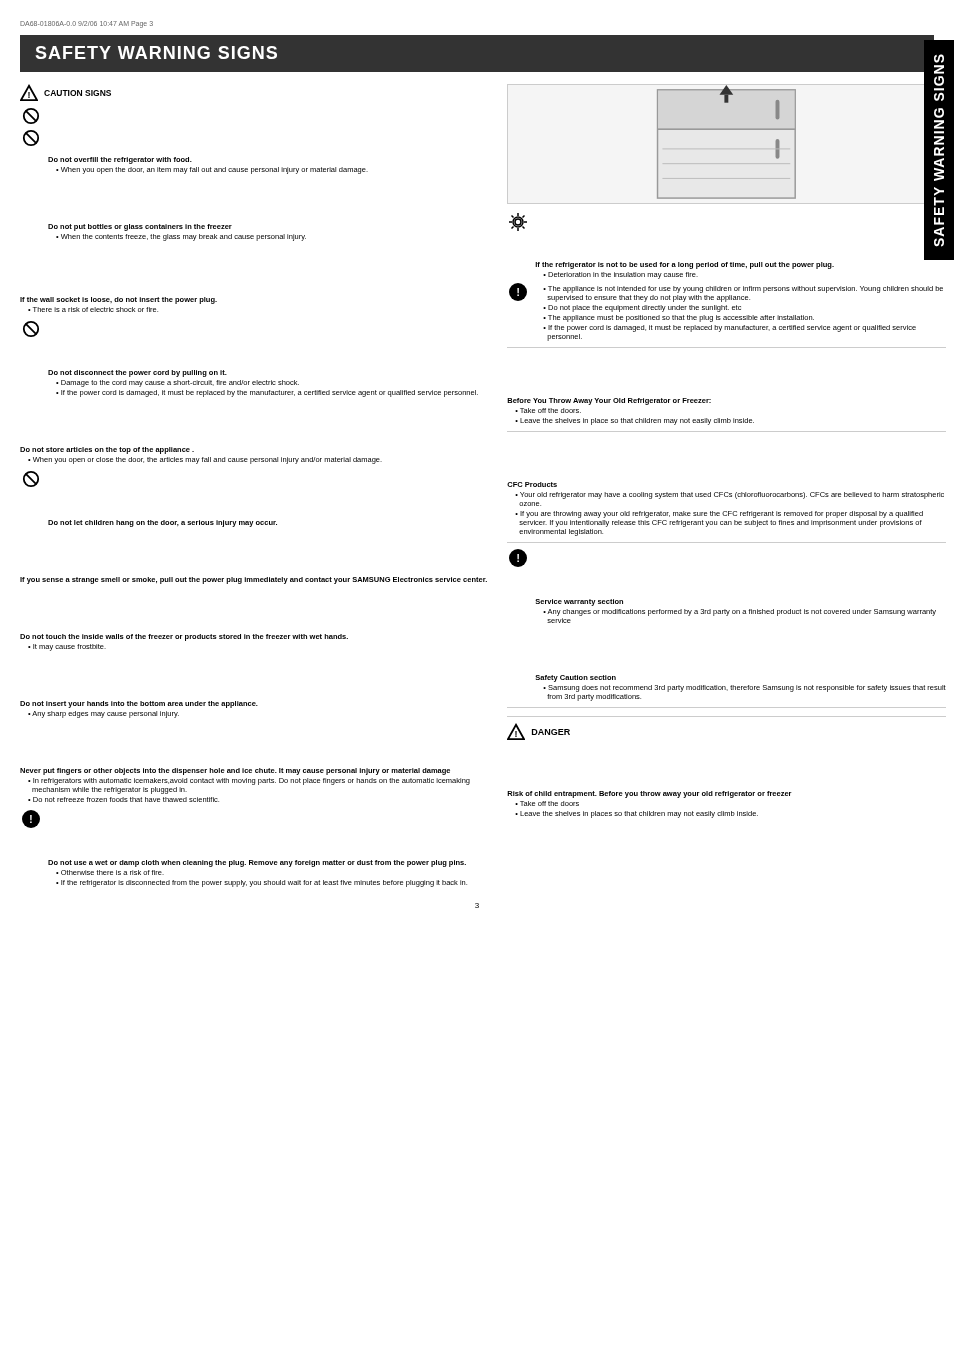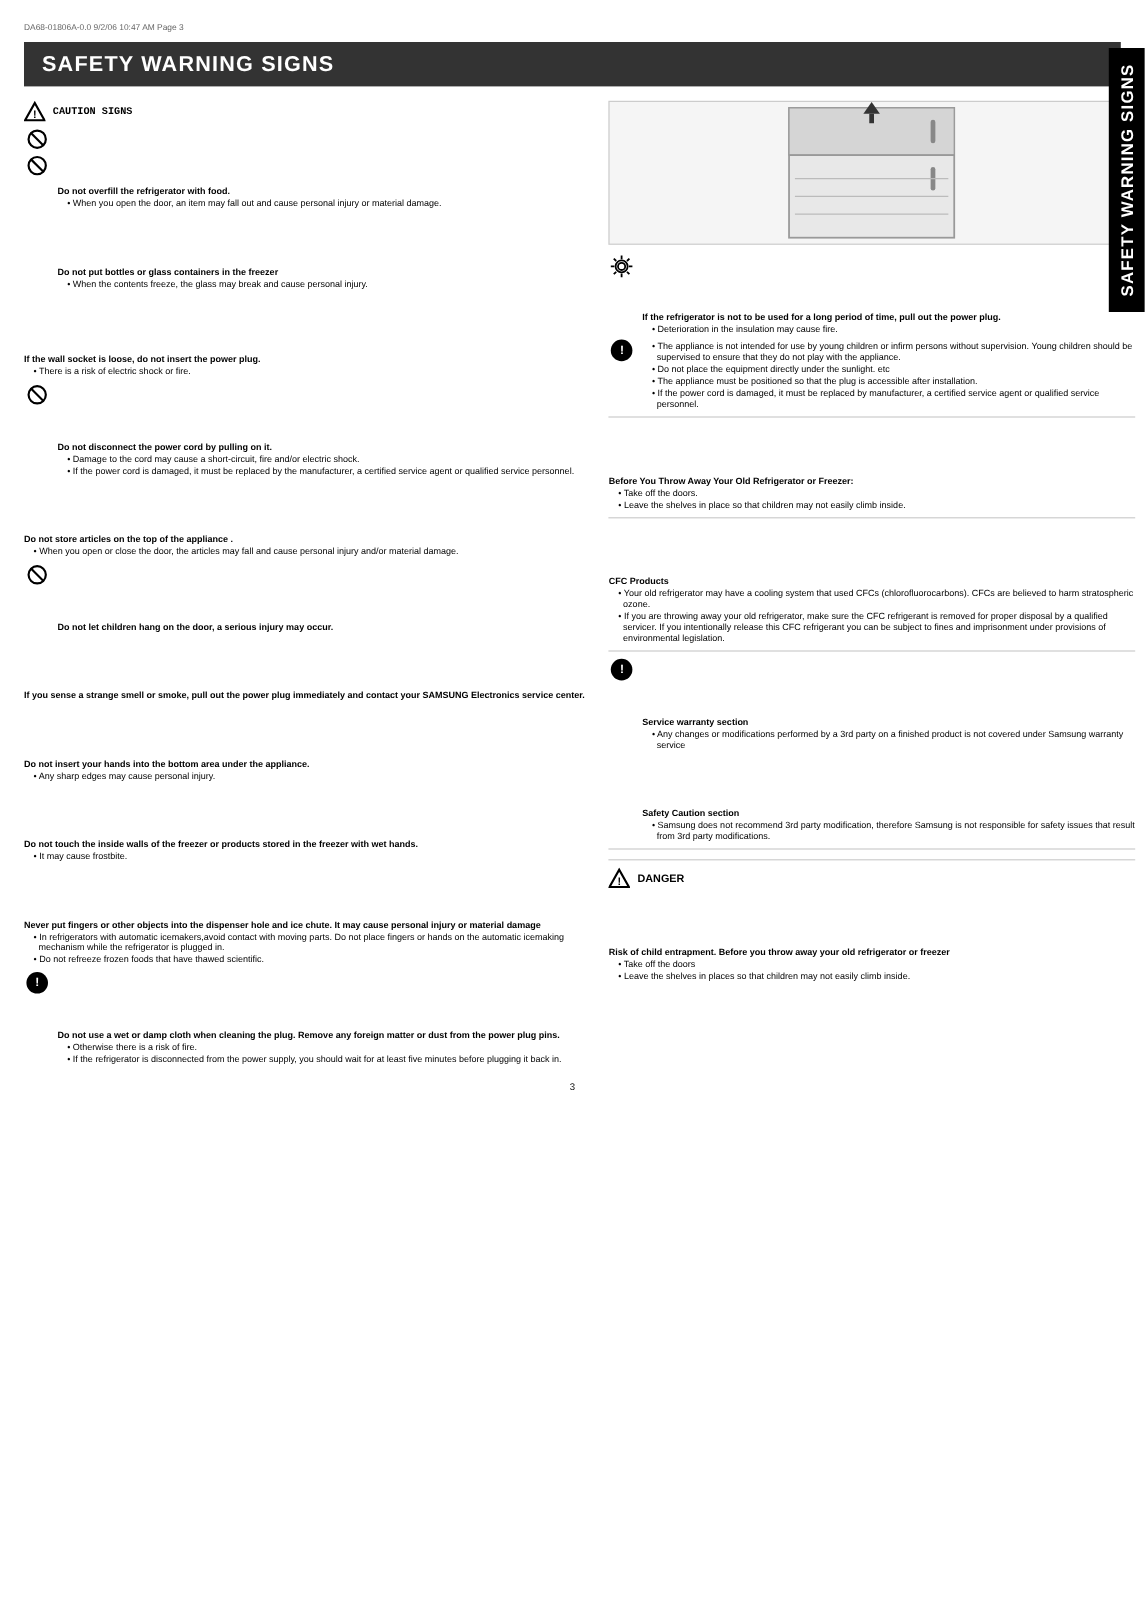--- a/index.html
+++ b/index.html
@@ -74,21 +74,20 @@
     
     .section-heading {
       display: flex;
       align-items: center;
       gap: 6px;
       margin-bottom: 5px;
     }
     .section-heading .heading-text {
       font-size: 8.5px;
       font-weight: bold;
-      font-family: Liberation Mono, monospace;
     }
 
     
     .icon-triangle {
       width: 18px;
       height: 18px;
       flex-shrink: 0;
     }
 
     
@@ -288,27 +287,27 @@
         <div class="text-col">
           <div class="bold-text">Do not let children hang on the door, a serious injury may occur.</div>
         </div>
       </div>
 
       <div class="content-block">
         <div class="bold-text">If you sense a strange smell or smoke, pull out the power plug immediately and contact your SAMSUNG Electronics service center.</div>
       </div>
 
       <div class="content-block">
+        <div class="bold-text">Do not touch the inside walls of the freezer or products stored in the freezer with wet hands.</div>
+        <div class="bullet-item">It may cause frostbite.</div>
+      </div>
+
+      <div class="content-block">
         <div class="bold-text">Do not insert your hands into the bottom area under the appliance.</div>
         <div class="bullet-item">Any sharp edges may cause personal injury.</div>
-      </div>
-
-      <div class="content-block">
-        <div class="bold-text">Do not touch the inside walls of the freezer or products stored in the freezer with wet hands.</div>
-        <div class="bullet-item">It may cause frostbite.</div>
       </div>
 
       <div class="content-block">
         <div class="bold-text">Never put fingers or other objects into the dispenser hole and ice chute.  It may cause personal injury or material damage</div>
         <div class="bullet-item">In refrigerators with automatic icemakers,avoid contact with moving parts. Do not place fingers or hands on the automatic icemaking mechanism while the refrigerator is plugged in.</div>
         <div class="bullet-item">Do not refreeze frozen foods that have thawed scientific.</div>
       </div>
 
       <div class="icon-row">
         <div class="icon-col">

